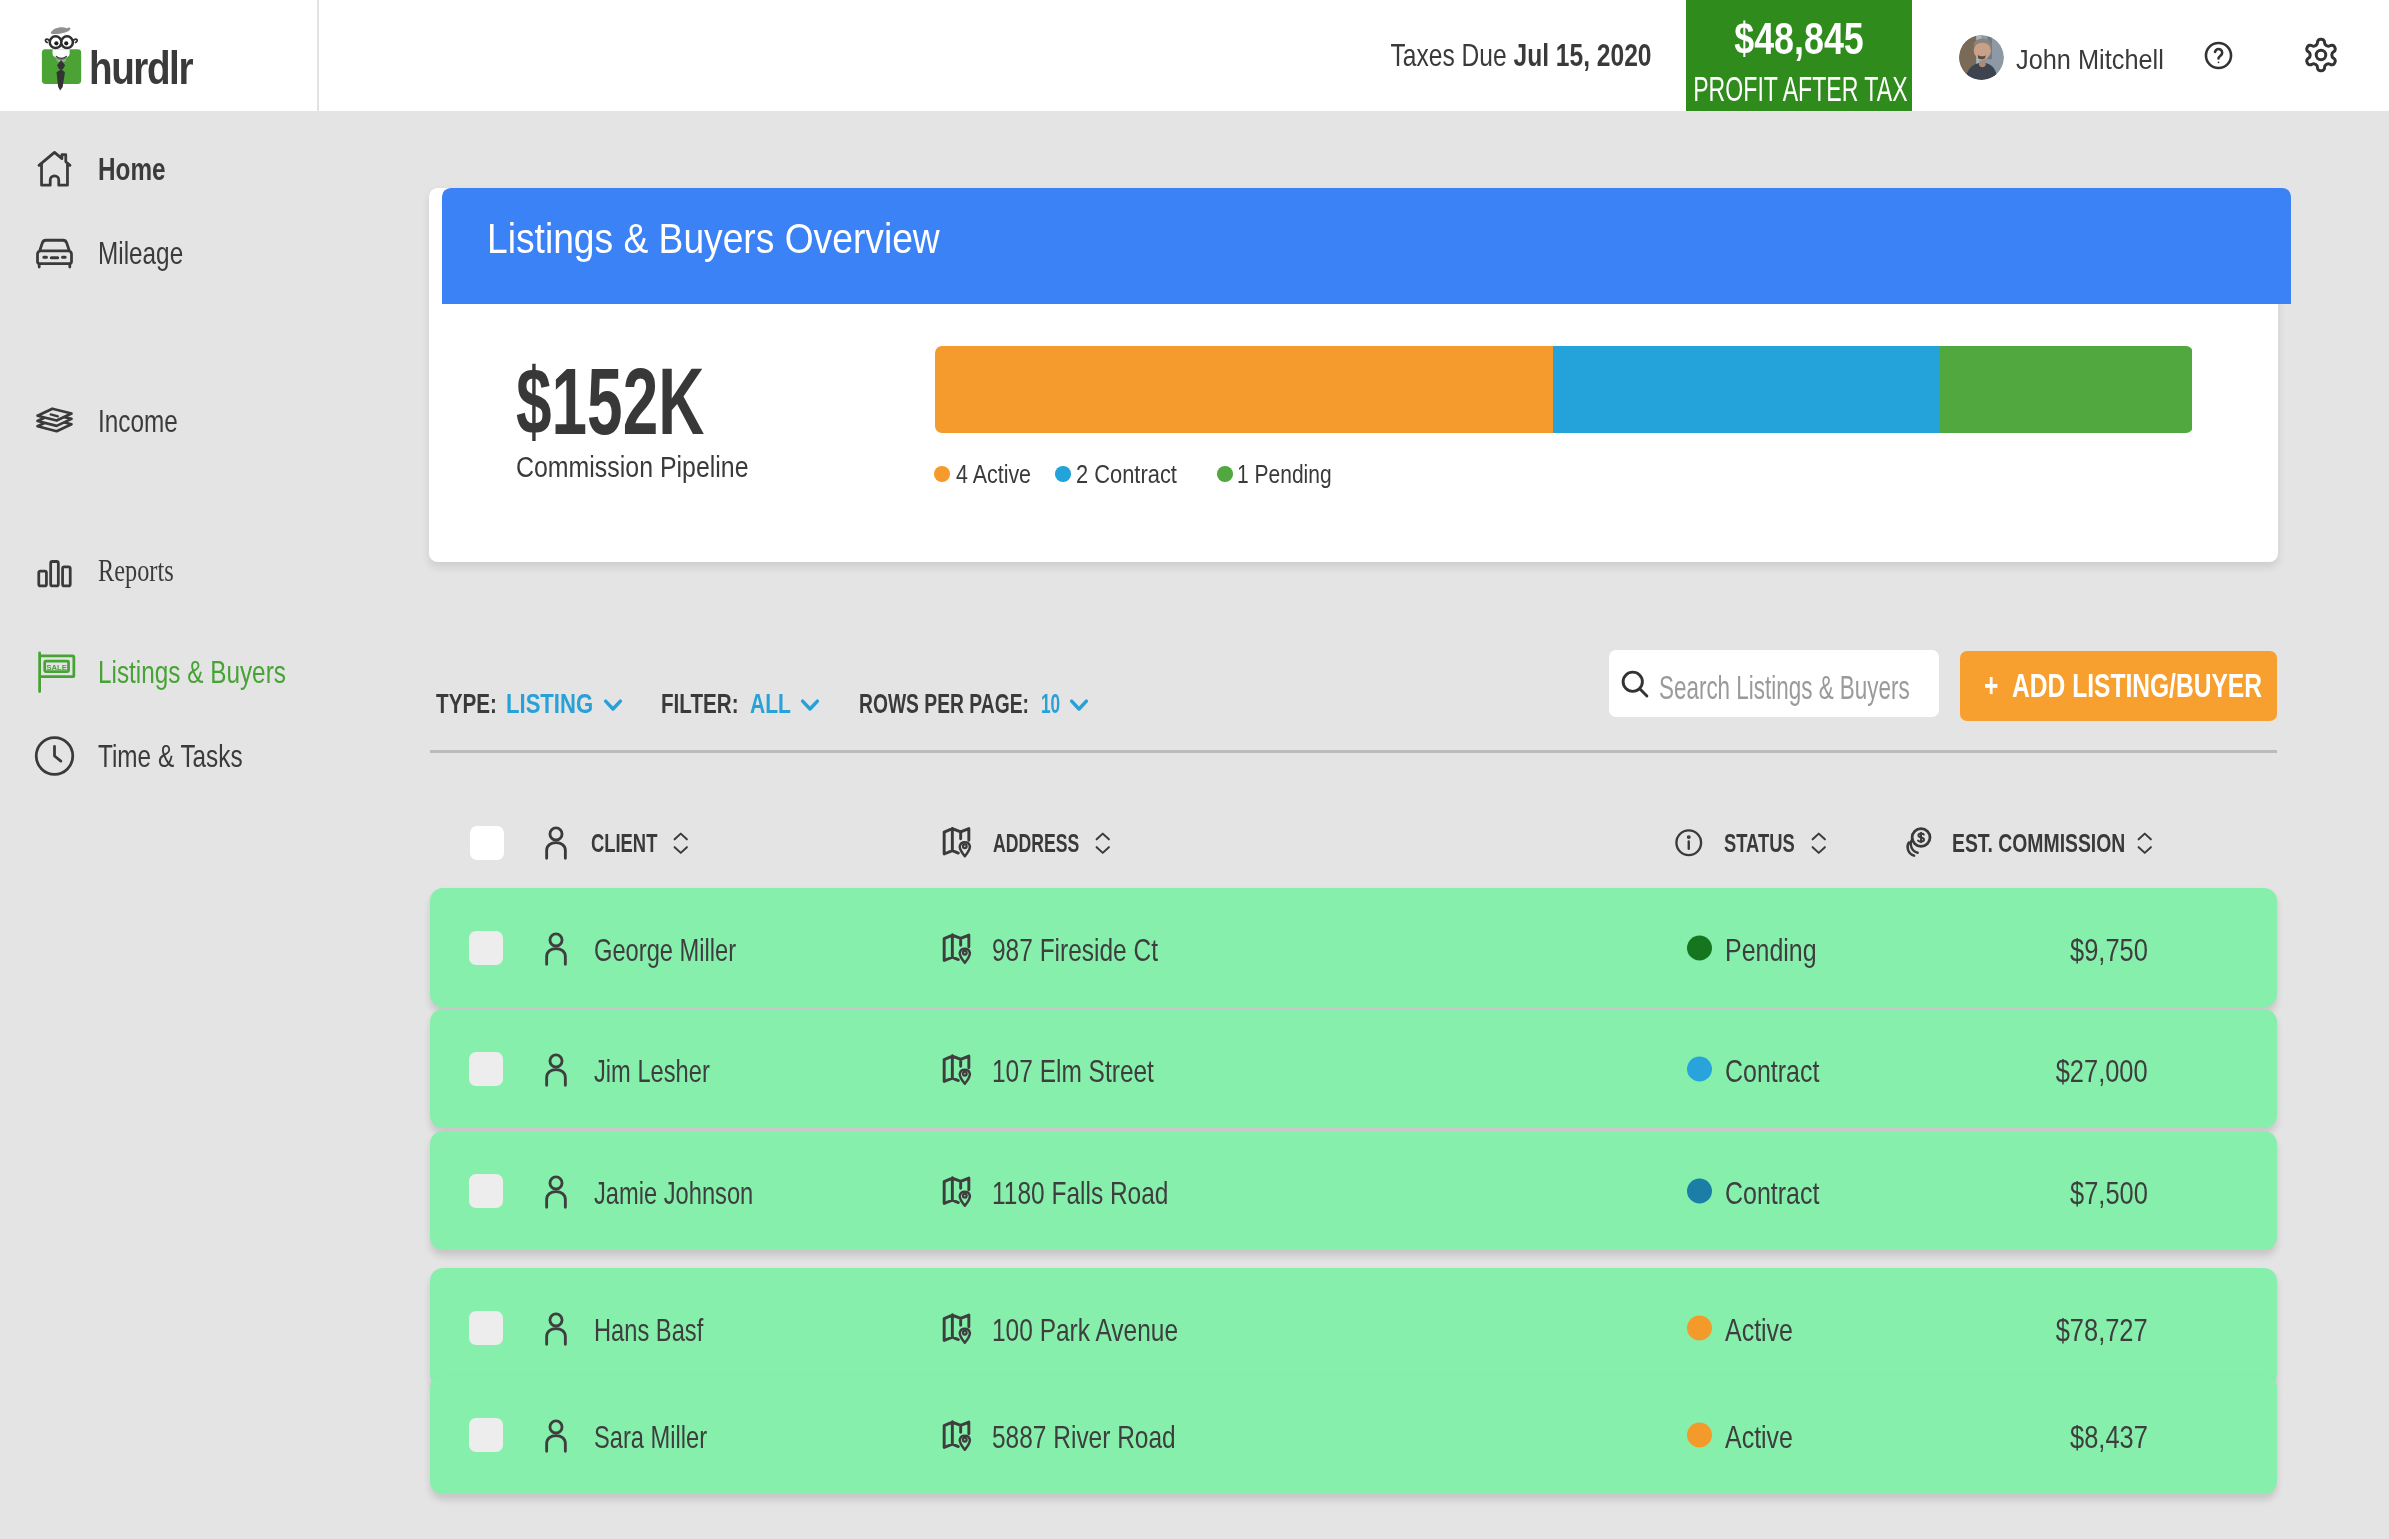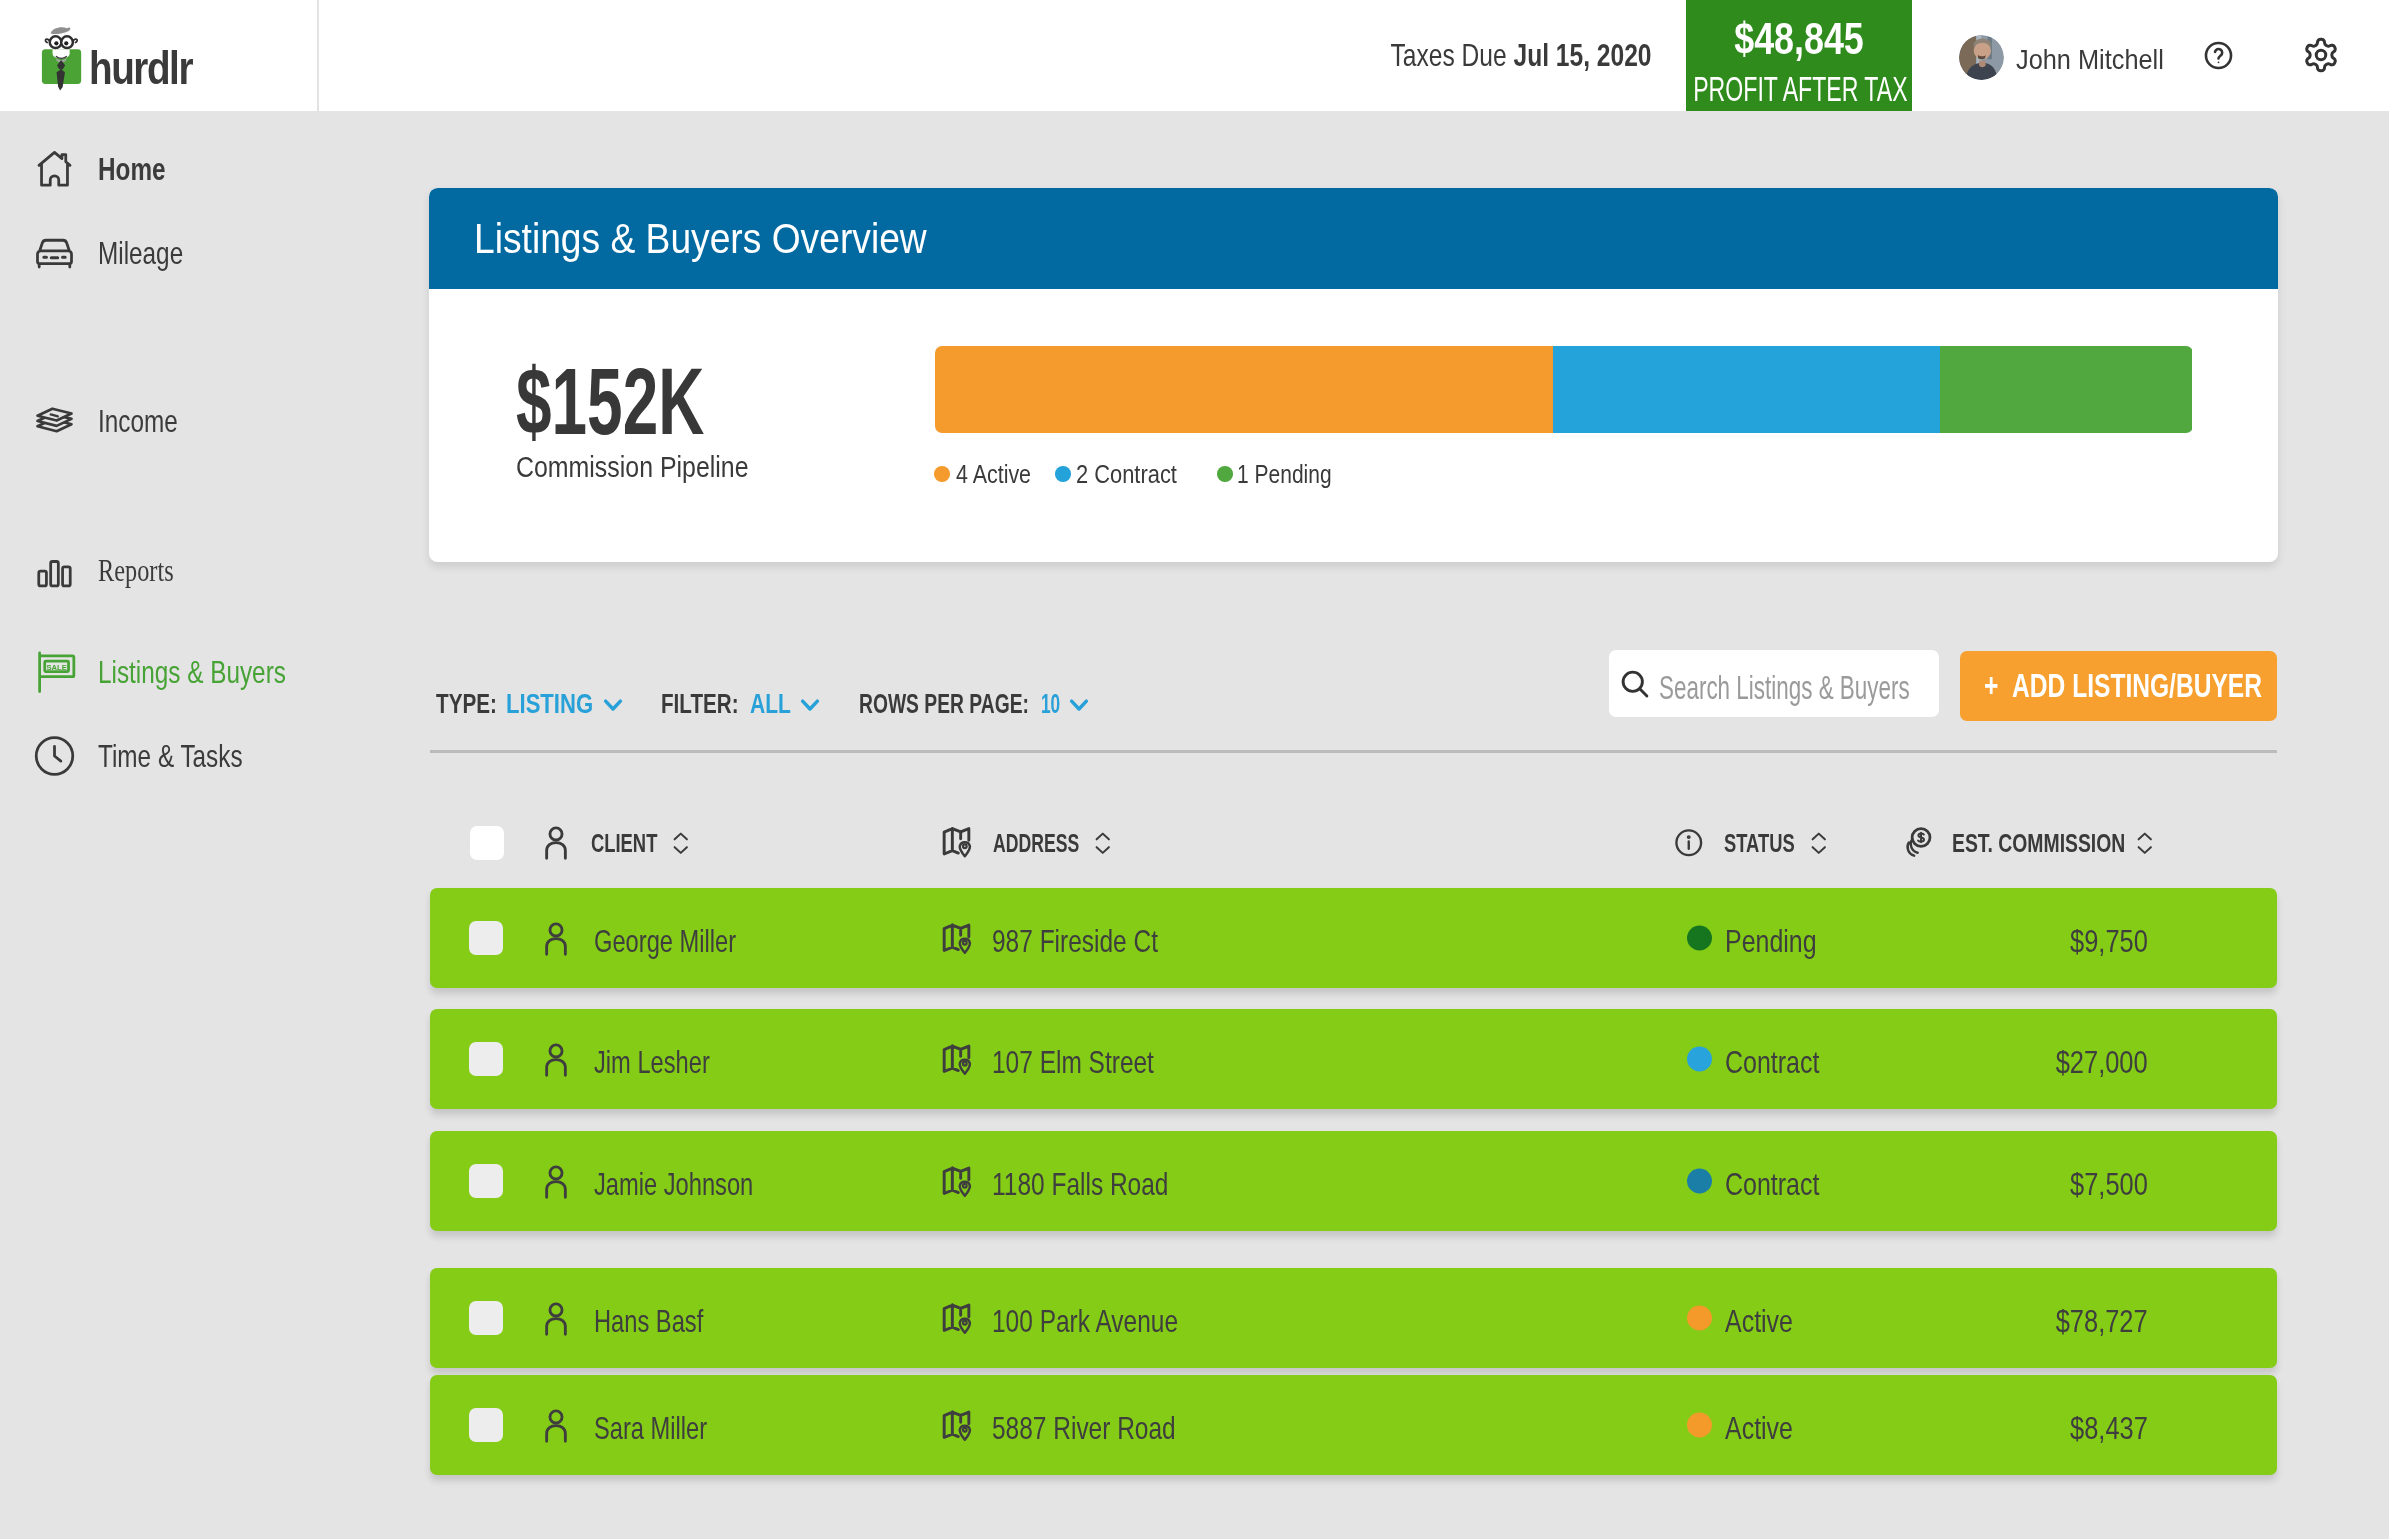--- a/index.html
+++ b/index.html
@@ -15,41 +15,41 @@
   #avatar { position:absolute; left:1959px; top:35px; width:45px; height:45px; border-radius:50%; overflow:hidden; }
   #username { position:absolute; left:2016px; top:4.4px; height:111px; line-height:111px; font-size:28px; color:#3a3a3a; white-space:nowrap; transform:scaleX(0.905); transform-origin:0 50%; }
   
   #sidebar { position:absolute; left:0; top:111px; width:317px; height:1428px; }
   .nav-item { position:absolute; left:0; width:317px; height:84px; }
   .nav-item svg { position:absolute; left:29px; top:50%; transform:translateY(-50%); }
   .nav-item .txt { position:absolute; left:98px; top:50%; transform:translateY(-50%) scaleX(0.76); transform-origin:0 50%; font-size:32px; color:#3b3b3b; white-space:nowrap; }
   .nav-item.active .txt { color:#47a335; }
   
   #card { position:absolute; left:429px; top:188px; width:1849px; height:374px; background:#fff; border-radius:8.7px; box-shadow:0 4.4px 8.7px rgba(0,0,0,0.10); }
-  #card-head { position:absolute; left:0; top:0; width:100%; height:101px; background:#0369a1; border-radius:8.7px 8.7px 0 0; }
+  #card-head { position:absolute; left:13px; top:0; width:100%; height:116px; background:#3b82f6; border-radius:8.7px 8.7px 0 0; }
   #card-title { position:absolute; left:45px; top:0; height:101px; line-height:101px; font-size:43px; color:#fff; white-space:nowrap; transform:scaleX(0.865); transform-origin:0 50%; }
   #big-num { position:absolute; left:87px; top:160px; font-size:94px; line-height:108px; font-weight:bold; color:#383838; transform:scaleX(0.68); transform-origin:0 0; }
   #big-lbl { position:absolute; left:87px; top:262px; font-size:30px; line-height:34px; color:#3a3a3a; white-space:nowrap; transform:scaleX(0.83); transform-origin:0 0; }
   #bar { position:absolute; left:506px; top:158px; width:1258px; height:87px; border-radius:7px; overflow:hidden; display:flex; }
   #bar .seg1 { width:618px; background:#f59b2e; }
   #bar .seg2 { width:387px; background:#24a2da; }
   #bar .seg3 { width:252px; background:#50a83e; }
   .ldot { position:absolute; width:15.7px; height:15.7px; border-radius:50%; top:466px; }
   .ltxt { position:absolute; top:474px; font-size:25px; color:#3a3a3a; white-space:nowrap; transform:translateY(-50%) scaleX(0.86); transform-origin:0 50%; }
   
   .flt { position:absolute; top:687px; height:35px; line-height:35px; font-size:27px; font-weight:bold; color:#3a3a3a; white-space:nowrap; transform:scaleX(0.76); transform-origin:0 50%; }
   .flt.blue { color:#28a0d8; }
   #searchbox { position:absolute; left:1609px; top:650px; width:330px; height:67px; background:#fff; border-radius:7px; }
   #searchbox .ph { position:absolute; left:50px; top:4.4px; height:67px; line-height:67px; font-size:33px; color:#9a9a9a; white-space:nowrap; transform:scaleX(0.68); transform-origin:0 50%; }
   #addbtn { position:absolute; left:1960px; top:651px; width:317px; height:70px; background:#f7a02f; border-radius:7px; color:#fff; line-height:70px; font-size:33px; font-weight:bold; text-align:center; }
   #addbtn .in { position:absolute; left:-22px; top:0; width:361px; transform:scaleX(0.745); transform-origin:50% 50%; white-space:nowrap; }
   #rule { position:absolute; left:430px; top:750px; width:1847px; height:2.6px; background:#bbbbbb; }
   
   .th-label { position:absolute; top:830px; height:26px; line-height:26px; font-size:25px; font-weight:bold; color:#3a3a3a; white-space:nowrap; transform:scaleX(0.73); transform-origin:0 50%; }
-  .row { position:absolute; left:430px; width:1847px; height:100px; background:#84cc16; border-radius:7px; box-shadow:0 5.2px 7.9px rgba(0,0,0,0.13); }
+  .row { position:absolute; left:430px; width:1847px; height:119px; background:#86efac; border-radius:13px; box-shadow:0 5.2px 7.9px rgba(0,0,0,0.13); }
   .cbox { position:absolute; left:39px; top:50%; transform:translateY(-50%); width:34px; height:34px; border-radius:7px; background:#ededed; }
   .cbox.hdr { background:#ffffff; }
   .r-name { position:absolute; left:164px; top:calc(50% + 2.6px); transform:translateY(-50%) scaleX(0.74); transform-origin:0 50%; font-size:32px; color:#3e3e3e; white-space:nowrap; }
   .r-addr { position:absolute; left:562px; top:calc(50% + 2.6px); transform:translateY(-50%) scaleX(0.765); transform-origin:0 50%; font-size:32px; color:#3e3e3e; white-space:nowrap; }
   .r-dot { position:absolute; left:1257px; top:50%; transform:translateY(-50%); width:25px; height:25px; border-radius:50%; }
   .r-status { position:absolute; left:1295px; top:calc(50% + 2.6px); transform:translateY(-50%) scaleX(0.78); transform-origin:0 50%; font-size:32px; color:#3e3e3e; white-space:nowrap; }
   .r-comm { position:absolute; right:129px; top:calc(50% + 2.6px); transform:translateY(-50%) scaleX(0.795); transform-origin:100% 50%; font-size:32px; color:#3e3e3e; white-space:nowrap; }
   .icon { position:absolute; top:50%; transform:translateY(-50%); }
 </style>
 </head>

